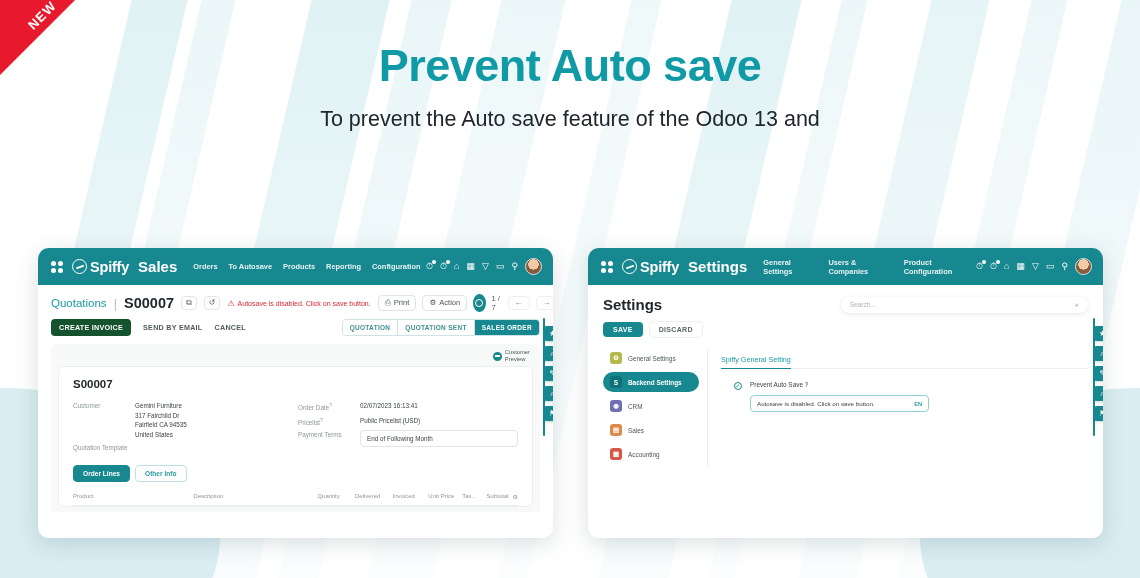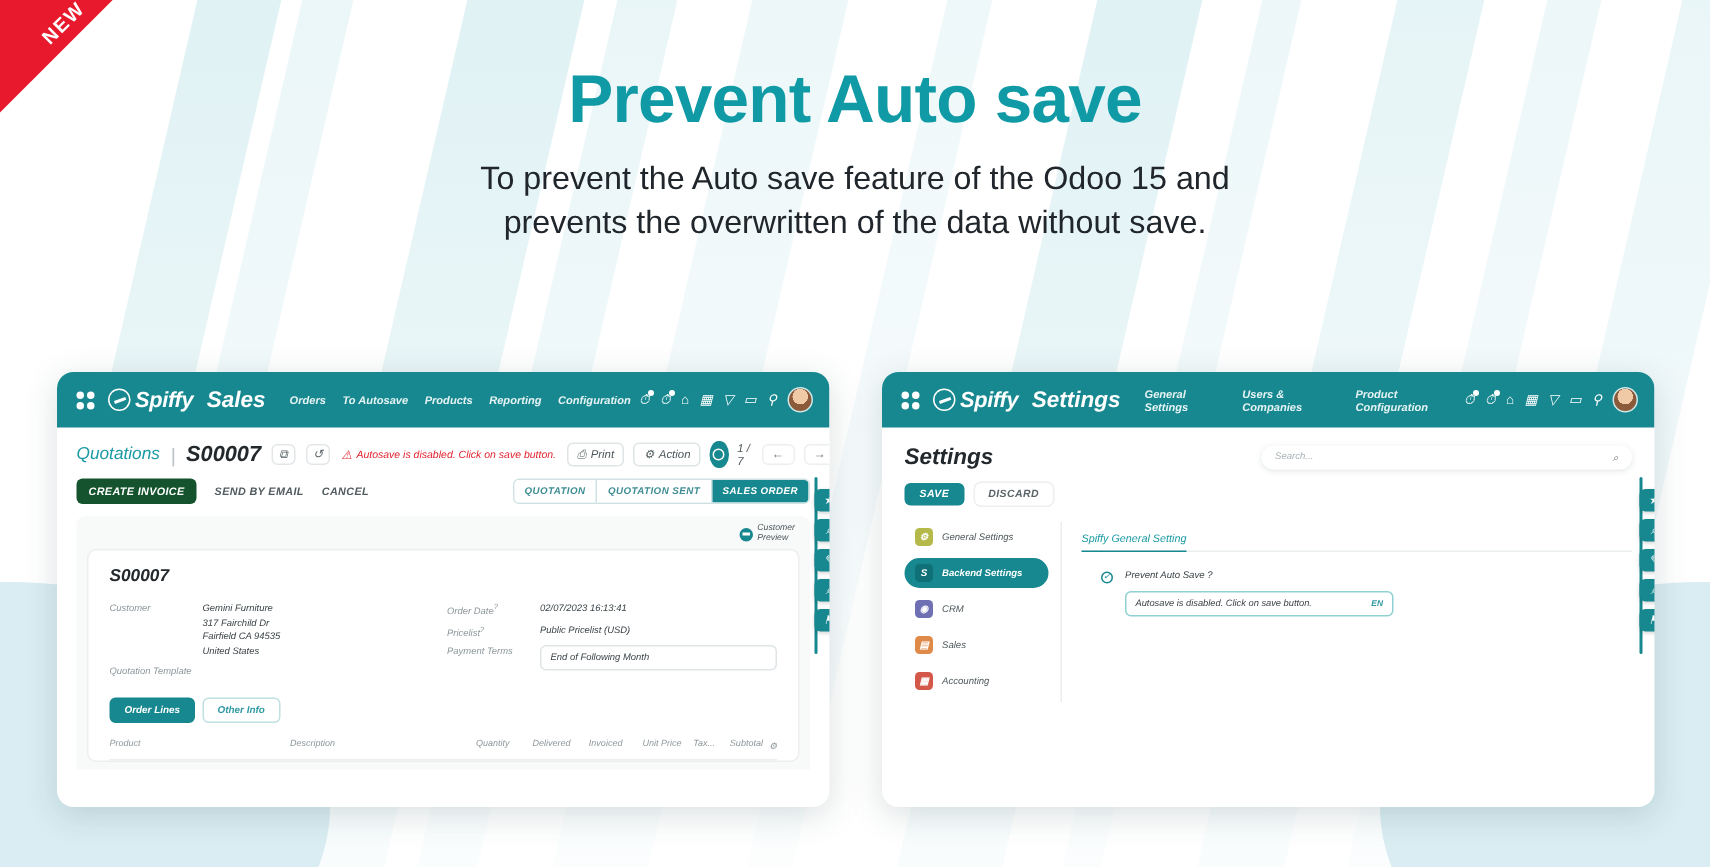--- a/index.html
+++ b/index.html
@@ -43,21 +43,20 @@
   }
   #hero-sub {
     margin-top: 13px; color: #20262b; font-size: 21.5px; line-height: 1.34;
   }
 
   
   .panel {
     position: absolute; z-index: 20; background: #fff;
     border-radius: 11px; overflow: hidden;
     box-shadow: 0 5px 22px rgba(40,70,80,.17);
-    font-style: italic;
   }
   #panel-sales    { left: 38px;  top: 248px; width: 515px; height: 290px; }
   #panel-settings { left: 588px; top: 248px; width: 515px; height: 290px; }
 
   
   .navbar {
     height: 37px; background: #17888f; display: flex; align-items: center;
     padding: 0 9px; gap: 0;
   }
   .apps-grid { display: grid; grid-template-columns: 1fr 1fr; gap: 2px; margin: 0 9px 0 4px; }
@@ -265,22 +264,21 @@
   <div class="blob blob-right"></div>
 </div>
 
 <div id="new-ribbon">
   <span>NEW</span>
 </div>
 
 <div id="hero">
   <div id="hero-title">Prevent Auto save</div>
   <div id="hero-sub">
-    <div>To prevent the Auto save feature of the Odoo 15 and</div>
-    <div>prevents the overwritten of the data without save.</div>
+    <div>To prevent the Auto save feature of the Odoo 13 and</div>
   </div>
 </div>
 
 <div class="panel" id="panel-sales">
 
   <div class="navbar">
     <div class="apps-grid">
       <i></i>
         <i></i>
         <i></i>

